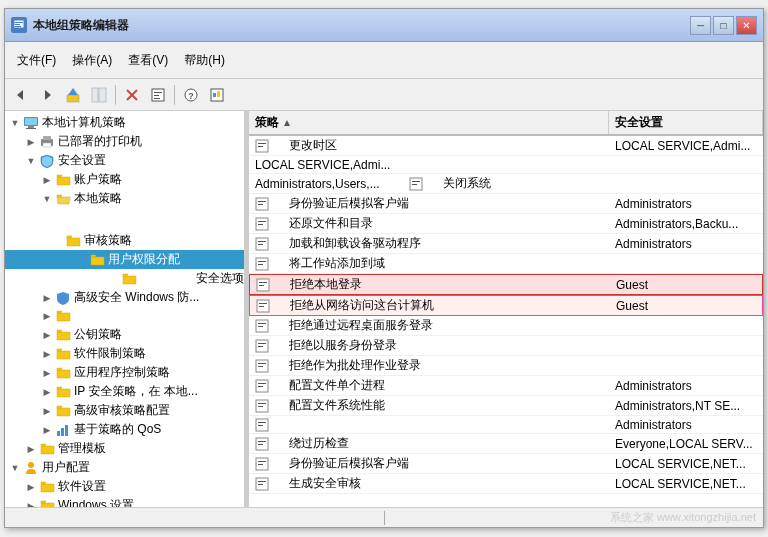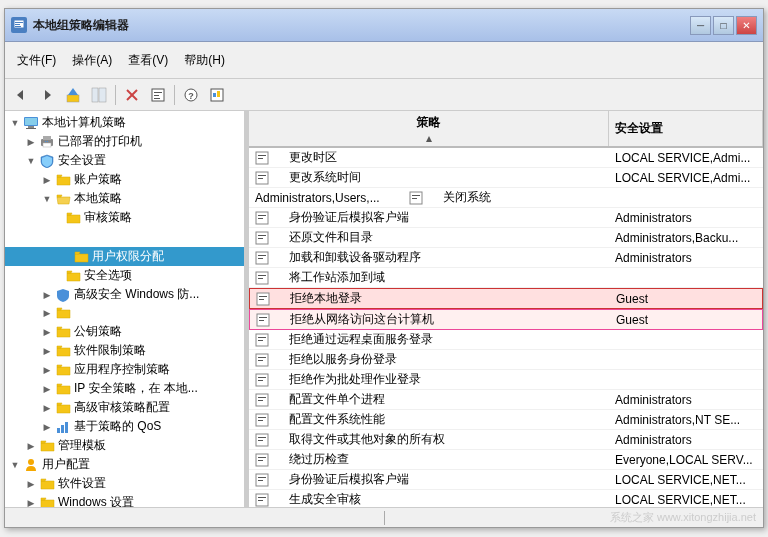--- a/index.html
+++ b/index.html
@@ -206,21 +206,21 @@
       font-size: 12px;
       font-weight: bold;
       border-right: 1px solid #ccc;
       display: flex;
       align-items: center;
       gap: 4px;
       cursor: pointer;
       user-select: none;
     }
 
-    .th-policy { width: 360px; min-width: 360px; flex-direction: column; }
+    .th-policy { width: 360px; min-width: 360px; }
     .th-security { flex: 1; }
 
     
     .table-body {
       flex: 1;
       overflow-y: auto;
       background: white;
     }
 
     .table-row {
@@ -441,43 +441,43 @@
         <span class="tree-expander">▼</span>
         <span class="tree-icon">
           <svg width="15" height="12" viewBox="0 0 15 12">
             <path d="M1,4 L2,11 L13,11 L14,4 Z" fill="#f5d050" stroke="#d4a800" stroke-width="0.5"></path>
             <path d="M1,4 L5,4 L6,2 L1,2 L1,4 Z" fill="#f5c518" stroke="#d4a800" stroke-width="0.5"></path>
           </svg>
         </span>
         <span class="tree-label">本地策略</span>
       </div>
 
-      <div class="tree-item" style="padding-left: 50px;">
+      <div class="tree-item" style="padding-left: 50px; margin-top: 23px;">
         <span class="tree-expander" style="width:10px;"> </span>
         <span class="tree-icon">
           <svg width="15" height="12" viewBox="0 0 15 12">
             <path d="M1,3 L1,11 L14,11 L14,3 Z" fill="#f5c518" stroke="#d4a800" stroke-width="0.5"></path>
             <path d="M1,3 L5,3 L6,1 L1,1 Z" fill="#f5c518" stroke="#d4a800" stroke-width="0.5"></path>
           </svg>
         </span>
         <span class="tree-label">审核策略</span>
       </div>
 
-      <div class="tree-item selected" style="padding-left: 58px; margin-top: 20px;">
+      <div class="tree-item selected" style="padding-left: 74px;">
         <span class="tree-expander" style="width:10px;"> </span>
         <span class="tree-icon">
           <svg width="15" height="12" viewBox="0 0 15 12">
             <path d="M1,3 L1,11 L14,11 L14,3 Z" fill="#f5c518" stroke="#d4a800" stroke-width="0.5"></path>
             <path d="M1,3 L5,3 L6,1 L1,1 Z" fill="#f5c518" stroke="#d4a800" stroke-width="0.5"></path>
           </svg>
         </span>
         <span class="tree-label">用户权限分配</span>
       </div>
 
-      <div class="tree-item" style="padding-left: 50px;">
+      <div class="tree-item" style="padding-left: 50px; justify-content: space-between;">
         <span class="tree-expander" style="width:10px;"> </span>
         <span class="tree-icon">
           <svg width="15" height="12" viewBox="0 0 15 12">
             <path d="M1,3 L1,11 L14,11 L14,3 Z" fill="#f5c518" stroke="#d4a800" stroke-width="0.5"></path>
             <path d="M1,3 L5,3 L6,1 L1,1 Z" fill="#f5c518" stroke="#d4a800" stroke-width="0.5"></path>
           </svg>
         </span>
         <span class="tree-label">安全选项</span>
       </div>
 
@@ -650,30 +650,20 @@
                   <rect x="3" y="4" width="8" height="1" fill="#555"></rect>
                   <rect x="3" y="7" width="5" height="1" fill="#555"></rect>
                 </svg>
             </span>
             <span>更改时区</span>
           </div>
           <div class="td-cell td-security">LOCAL SERVICE,Admi...</div>
         </div>
 
         <div class="table-row">
-          <div class="td-cell td-policy">
-            <span class="row-icon">
-              <svg width="14" height="14" viewBox="0 0 14 14">
-                  <rect x="1" y="1" width="12" height="12" fill="white" stroke="#888" stroke-width="1"></rect>
-                  <rect x="3" y="4" width="8" height="1" fill="#555"></rect>
-                  <rect x="3" y="7" width="5" height="1" fill="#555"></rect>
-                </svg>
-            </span>
-            <span>更改系统时间</span>
-          </div>
           <div class="td-cell td-security">LOCAL SERVICE,Admi...</div>
         </div>
 
         <div class="table-row">
           <div class="td-cell td-security">Administrators,Users,...</div>
           <div class="td-cell td-policy">
             <span class="row-icon">
               <svg width="14" height="14" viewBox="0 0 14 14">
                   <rect x="1" y="1" width="12" height="12" fill="white" stroke="#888" stroke-width="1"></rect>
                   <rect x="3" y="4" width="8" height="1" fill="#555"></rect>
@@ -840,21 +830,20 @@
 
         <div class="table-row">
           <div class="td-cell td-policy">
             <span class="row-icon">
               <svg width="14" height="14" viewBox="0 0 14 14">
                   <rect x="1" y="1" width="12" height="12" fill="white" stroke="#888" stroke-width="1"></rect>
                   <rect x="3" y="4" width="8" height="1" fill="#555"></rect>
                   <rect x="3" y="7" width="5" height="1" fill="#555"></rect>
                 </svg>
             </span>
-            <span>取得文件或其他对象的所有权</span>
           </div>
           <div class="td-cell td-security">Administrators</div>
         </div>
 
         <div class="table-row">
           <div class="td-cell td-policy">
             <span class="row-icon">
               <svg width="14" height="14" viewBox="0 0 14 14">
                   <rect x="1" y="1" width="12" height="12" fill="white" stroke="#888" stroke-width="1"></rect>
                   <rect x="3" y="4" width="8" height="1" fill="#555"></rect>

